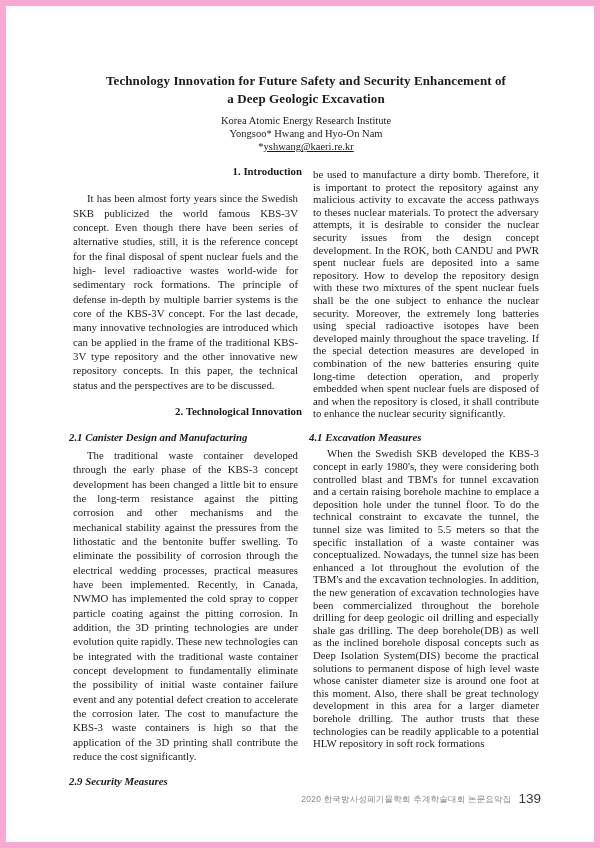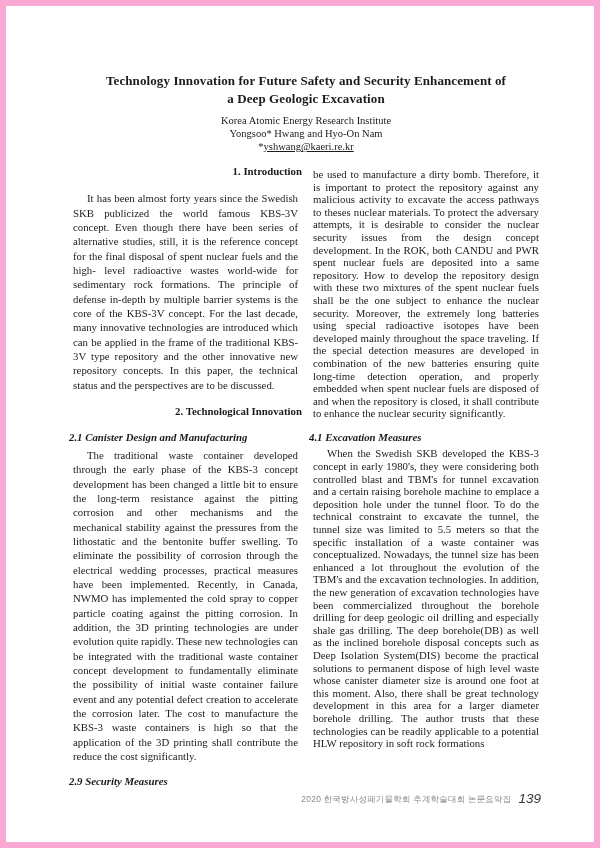--- a/index.html
+++ b/index.html
@@ -103,21 +103,20 @@
     font-family: "Liberation Sans", "DejaVu Sans", sans-serif;
   }
   .footer-conference {
     font-size: 8.5px;
     color: #8a8a8a;
     letter-spacing: 0.2px;
   }
   .footer-page-number {
     font-size: 13.5px;
     color: #3a3a3a;
-    font-style: italic;
   }
 </style>
 </head>
 <body>
 
 <div class="sheet">
 
   <div class="title-block">
     <div class="title-line">Technology Innovation for Future Safety and Security Enhancement of</div>
     <div class="title-line">a Deep Geologic Excavation</div>

